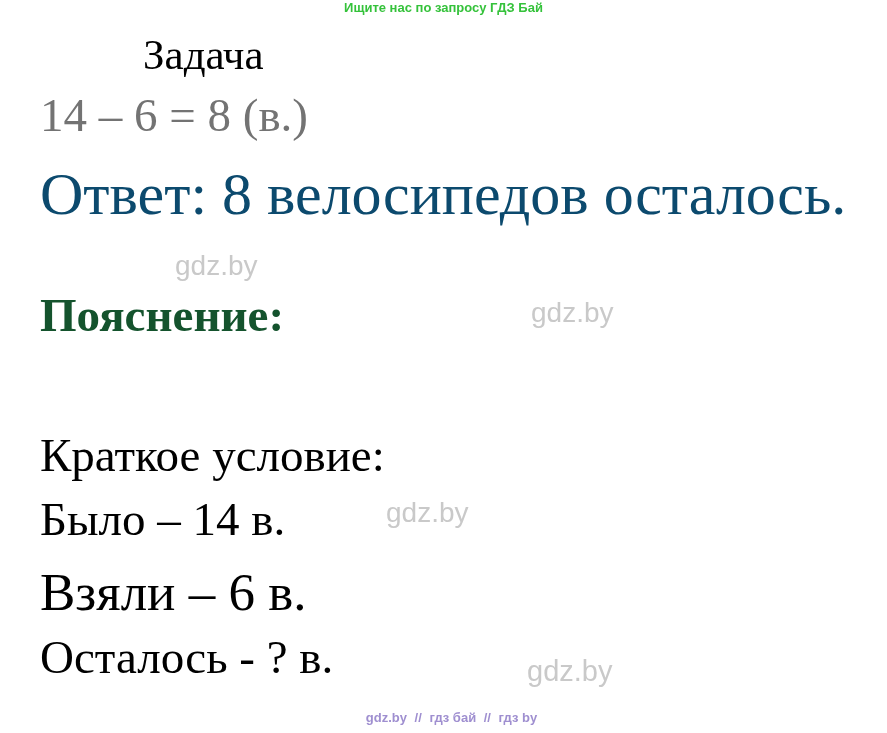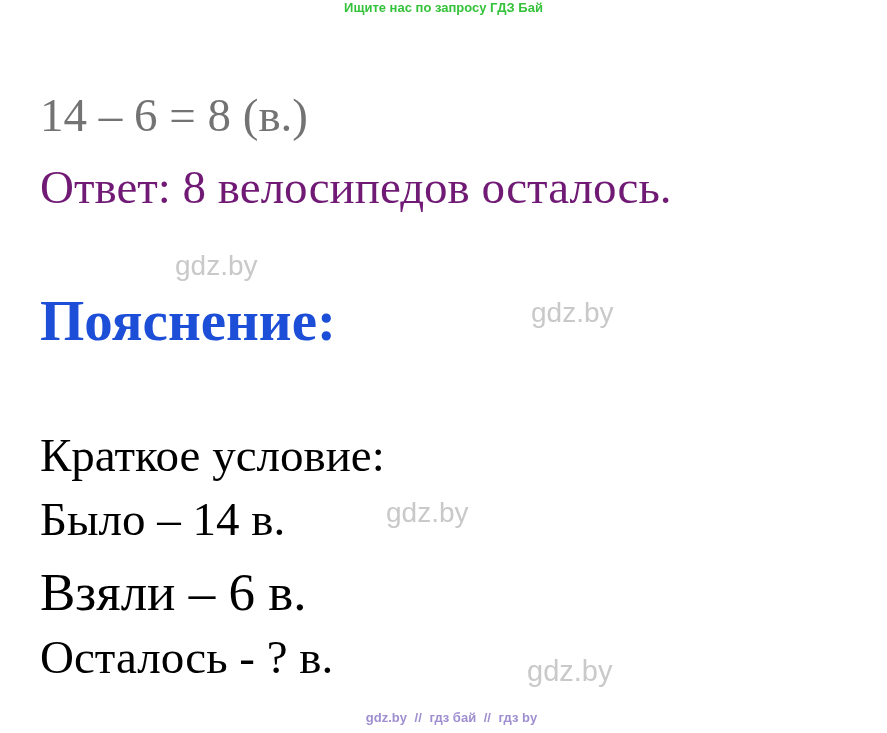--- a/index.html
+++ b/index.html
@@ -43,30 +43,30 @@
     position: absolute;
     left: 40px;
     top: 88px;
     font-size: 47px;
     color: #737373;
   }
   .line-answer {
     position: absolute;
     left: 40px;
     top: 160px;
-    font-size: 47px;
-    color: #701a75;
+    font-size: 60px;
+    color: #0c4a6e;
   }
   .explanation {
     position: absolute;
     left: 40px;
     top: 288px;
-    font-size: 57px;
+    font-size: 47px;
     font-weight: bold;
-    color: #1d4ed8;
+    color: #14532d;
   }
   .short-cond {
     position: absolute;
     left: 40px;
     top: 428px;
     font-size: 47px;
     color: #000000;
   }
   .short-cond .underlined {
     text-underline-offset: 3px;
@@ -119,20 +119,21 @@
     padding: 0 4px;
   }
 </style>
 </head>
 <body>
 
 <div class="page">
 
   <div class="top-banner">Ищите нас по запросу ГДЗ Бай</div>
 
+  <div class="title">Задача</div>
 
   <div class="line-eq">14 – 6 = 8 (в.)</div>
 
   <div class="line-answer">Ответ: 8 велосипедов осталось.</div>
 
   <div class="wm wm-1">gdz.by</div>
 
   <div class="explanation">Пояснение:</div>
 
   <div class="wm wm-2">gdz.by</div>

